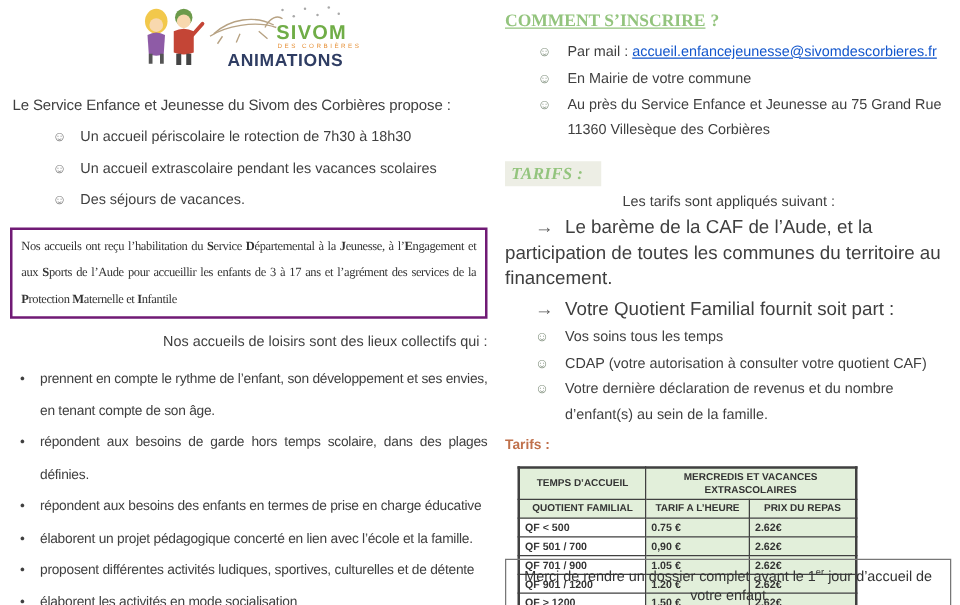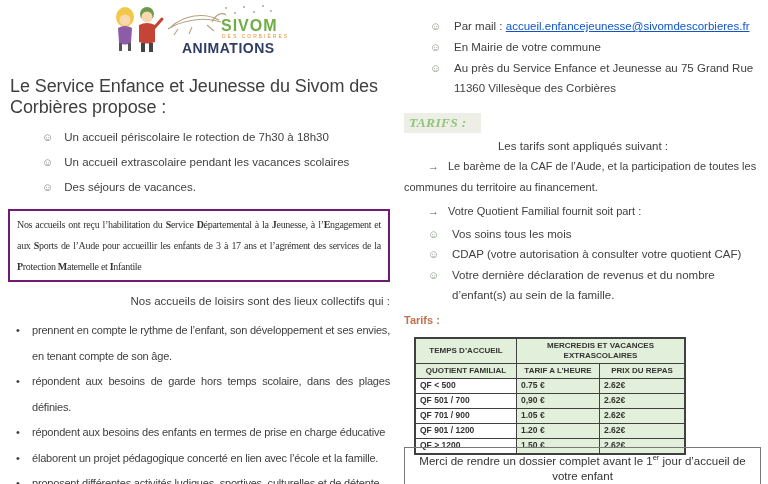--- a/index.html
+++ b/index.html
@@ -7,21 +7,21 @@
     width:768px;height:484px;background:#ffffff;position:relative;overflow:hidden;
     font-family:"Liberation Sans",sans-serif;color:#3f3f3f;
   }
   .col-left{position:absolute;left:8px;top:2px;width:382px;}
   .col-right{position:absolute;left:404px;top:10px;width:358px;}
 
   
   .logo{margin-left:100px;width:215px;height:56px;}
 
   
-  .intro{margin:14px 0 0 2px;font-size:18px;letter-spacing:-0.1px;}
+  .intro{margin:14px 0 0 2px;font-size:12px;letter-spacing:-0.1px;}
   ul.offers{list-style:none;margin:7px 0 0 0;padding:0 0 0 34px;}
   ul.offers li{font-size:11.5px;line-height:25px;}
   .sm{color:#7a7a7a;font-size:11px;margin-right:11px;}
   .habilitation{
     margin-top:9px;border:2px solid #701a75;padding:3px 7px;
     font-family:Liberation Serif, serif;font-size:10px;letter-spacing:-0.3px;
     line-height:21px;color:#333;text-align:justify;
   }
   .collectifs-intro{margin:13px 0 0 10px;font-size:11.5px;text-align:right;}
   ul.collectifs{list-style:none;margin:11px 0 0 0;padding:0;}
@@ -39,21 +39,21 @@
   ul.inscrire{list-style:none;margin:6px 0 0 0;padding:0 0 0 24px;}
   ul.inscrire li{position:relative;padding-left:26px;font-size:11.5px;line-height:20px;margin-bottom:1px;}
   ul.inscrire .sm{position:absolute;left:2px;top:0;color:#82917f;}
   .email-link{color:#1155cc;text-decoration:underline;}
   .tarifs-head{
     display:inline-block;margin-top:14px;background:#edeee5;padding:2px 14px 2px 5px;
     font-family:"Liberation Serif",serif;font-style:italic;font-weight:bold;
     font-size:13.5px;color:#93c47d;letter-spacing:.3px;
   }
   .tarifs-intro{margin:7px 0 0 0;font-size:11.5px;text-align:center;}
-  p.arrow-item{margin:4px 0 0 0;font-size:11px;line-height:20.5px;text-indent:24px;}
+  p.arrow-item{margin:4px 0 0 0;font-size:15px;line-height:20.5px;text-indent:24px;}
   p.arrow-item .ar{color:#595959;margin-right:9px;font-style:normal;}
   ul.tarif-smileys{list-style:none;margin:2px 0 0 0;padding:0 0 0 24px;}
   ul.tarif-smileys li{position:relative;padding-left:24px;font-size:11.5px;line-height:20.5px;}
   ul.tarif-smileys .sm{position:absolute;left:0;top:0;color:#82917f;}
   .tarifs-label{margin-top:8px;font-size:11px;font-weight:bold;color:#c0714c;}
   .tarifs-label .u{}
 
   table.tarifs{border-collapse:collapse;margin:5px 0 0 10px;border:2px solid #404040;color:#333;}
   table.tarifs th,table.tarifs td{border:1px solid #404040;}
   table.tarifs th{font-size:8px;font-weight:700;padding:2px 3px;text-align:center;line-height:10px;}
@@ -131,20 +131,23 @@
     <li><span class="blt">•</span><span>répondent aux besoins des enfants en termes de prise en charge éducative</span></li>
     <li><span class="blt">•</span><span>élaborent un projet pédagogique concerté en lien avec l’école et la famille.</span></li>
     <li><span class="blt">•</span><span>proposent différentes activités ludiques, sportives, culturelles et de détente</span></li>
     <li><span class="blt">•</span><span>élaborent les activités en mode socialisation</span></li>
 
   </ul>
 </div>
 
 <div class="col-right">
 
+  <div class="inscrire-title">
+    <span class="u">COMMENT S’INSCRIRE</span><span class="q">?</span>
+  </div>
 
 
   <ul class="inscrire">
     <li>
       <span class="sm">☺</span><span>Par mail : </span><a href="#" class="email-link">accueil.enfancejeunesse@sivomdescorbieres.fr</a>
     </li>
     <li>
       <span class="sm">☺</span><span>En Mairie de votre commune</span>
     </li>
     <li>
@@ -153,21 +156,21 @@
   </ul>
 
   <div class="tarifs-head">TARIFS :</div>
 
   <p class="tarifs-intro">Les tarifs sont appliqués suivant :</p>
 
   <p class="arrow-item"><span class="ar">→</span><span>Le barème de la CAF de l’Aude, et la participation de toutes les communes du territoire au financement.</span></p>
   <p class="arrow-item"><span class="ar">→</span><span>Votre Quotient Familial fournit soit part :</span></p>
 
   <ul class="tarif-smileys">
-    <li><span class="sm">☺</span><span>Vos soins tous les mois</span></li>
+    <li><span class="sm">☺</span><span>Vos soins tous les temps</span></li>
     <li><span class="sm">☺</span><span>CDAP (votre autorisation à consulter votre quotient CAF)</span></li>
     <li><span class="sm">☺</span><span>Votre dernière déclaration de revenus et du nombre d’enfant(s) au sein de la famille.</span></li>
   </ul>
 
   <p class="tarifs-label"><span class="u">Tarifs</span><span> :</span></p>
 
   <table class="tarifs">
     <tbody>
         <tr>
       <th class="g">TEMPS D’ACCUEIL</th>

